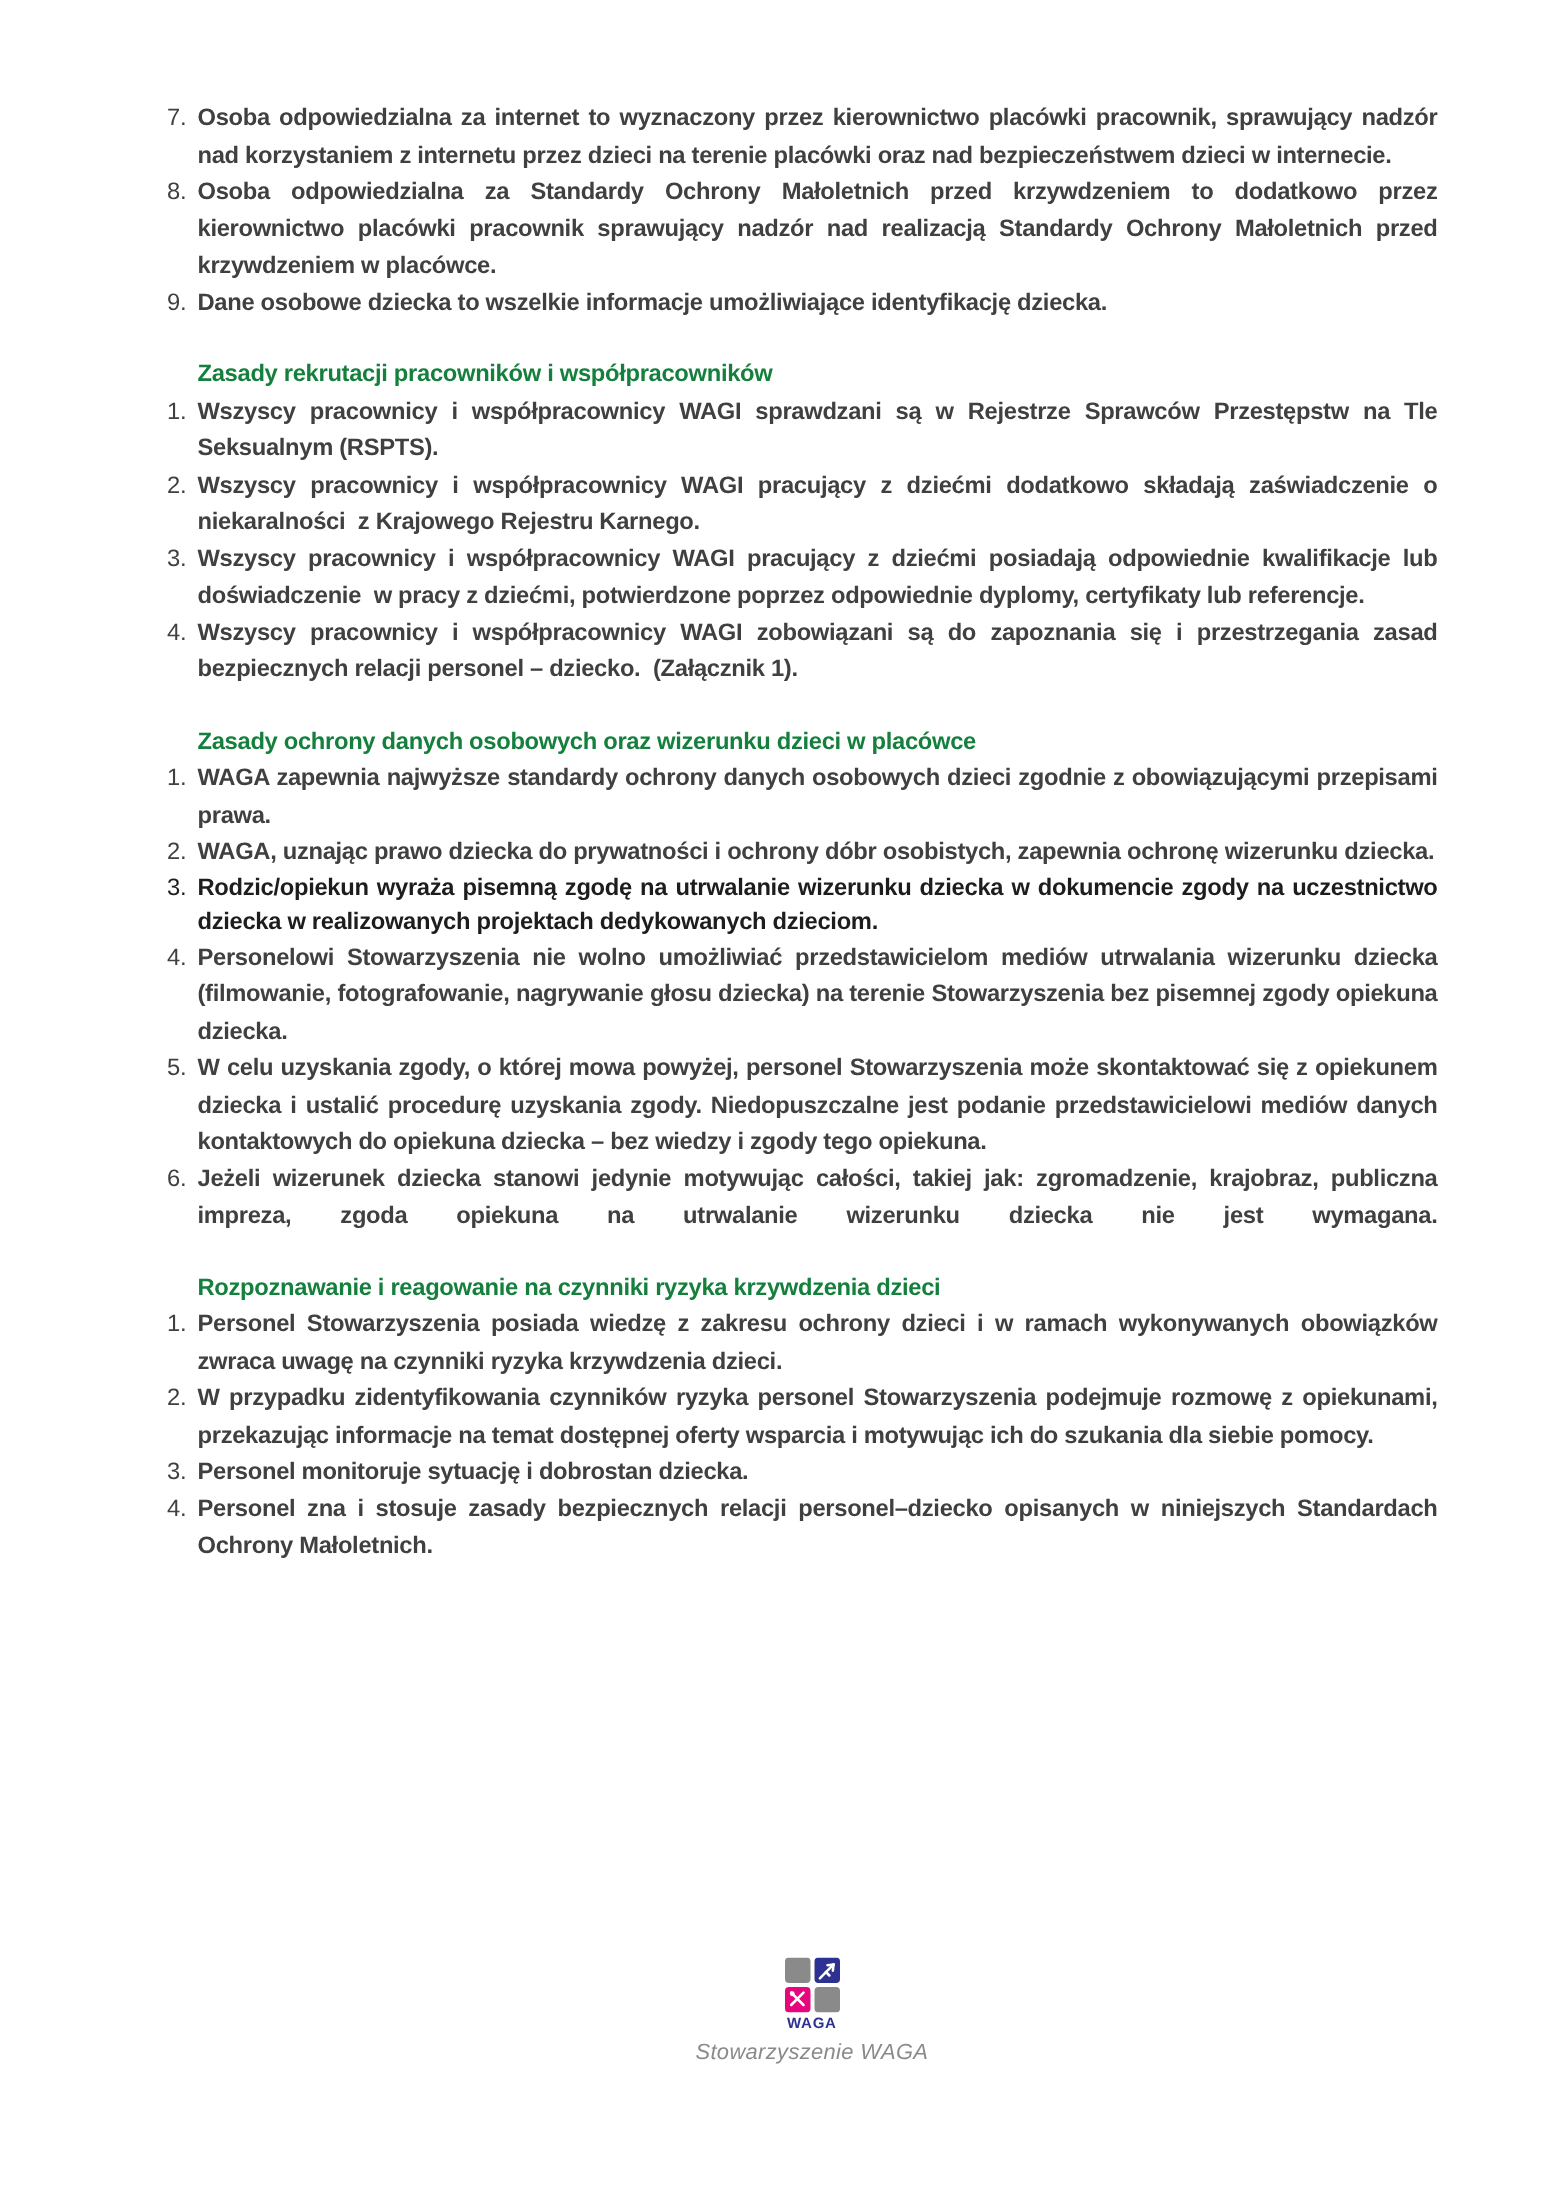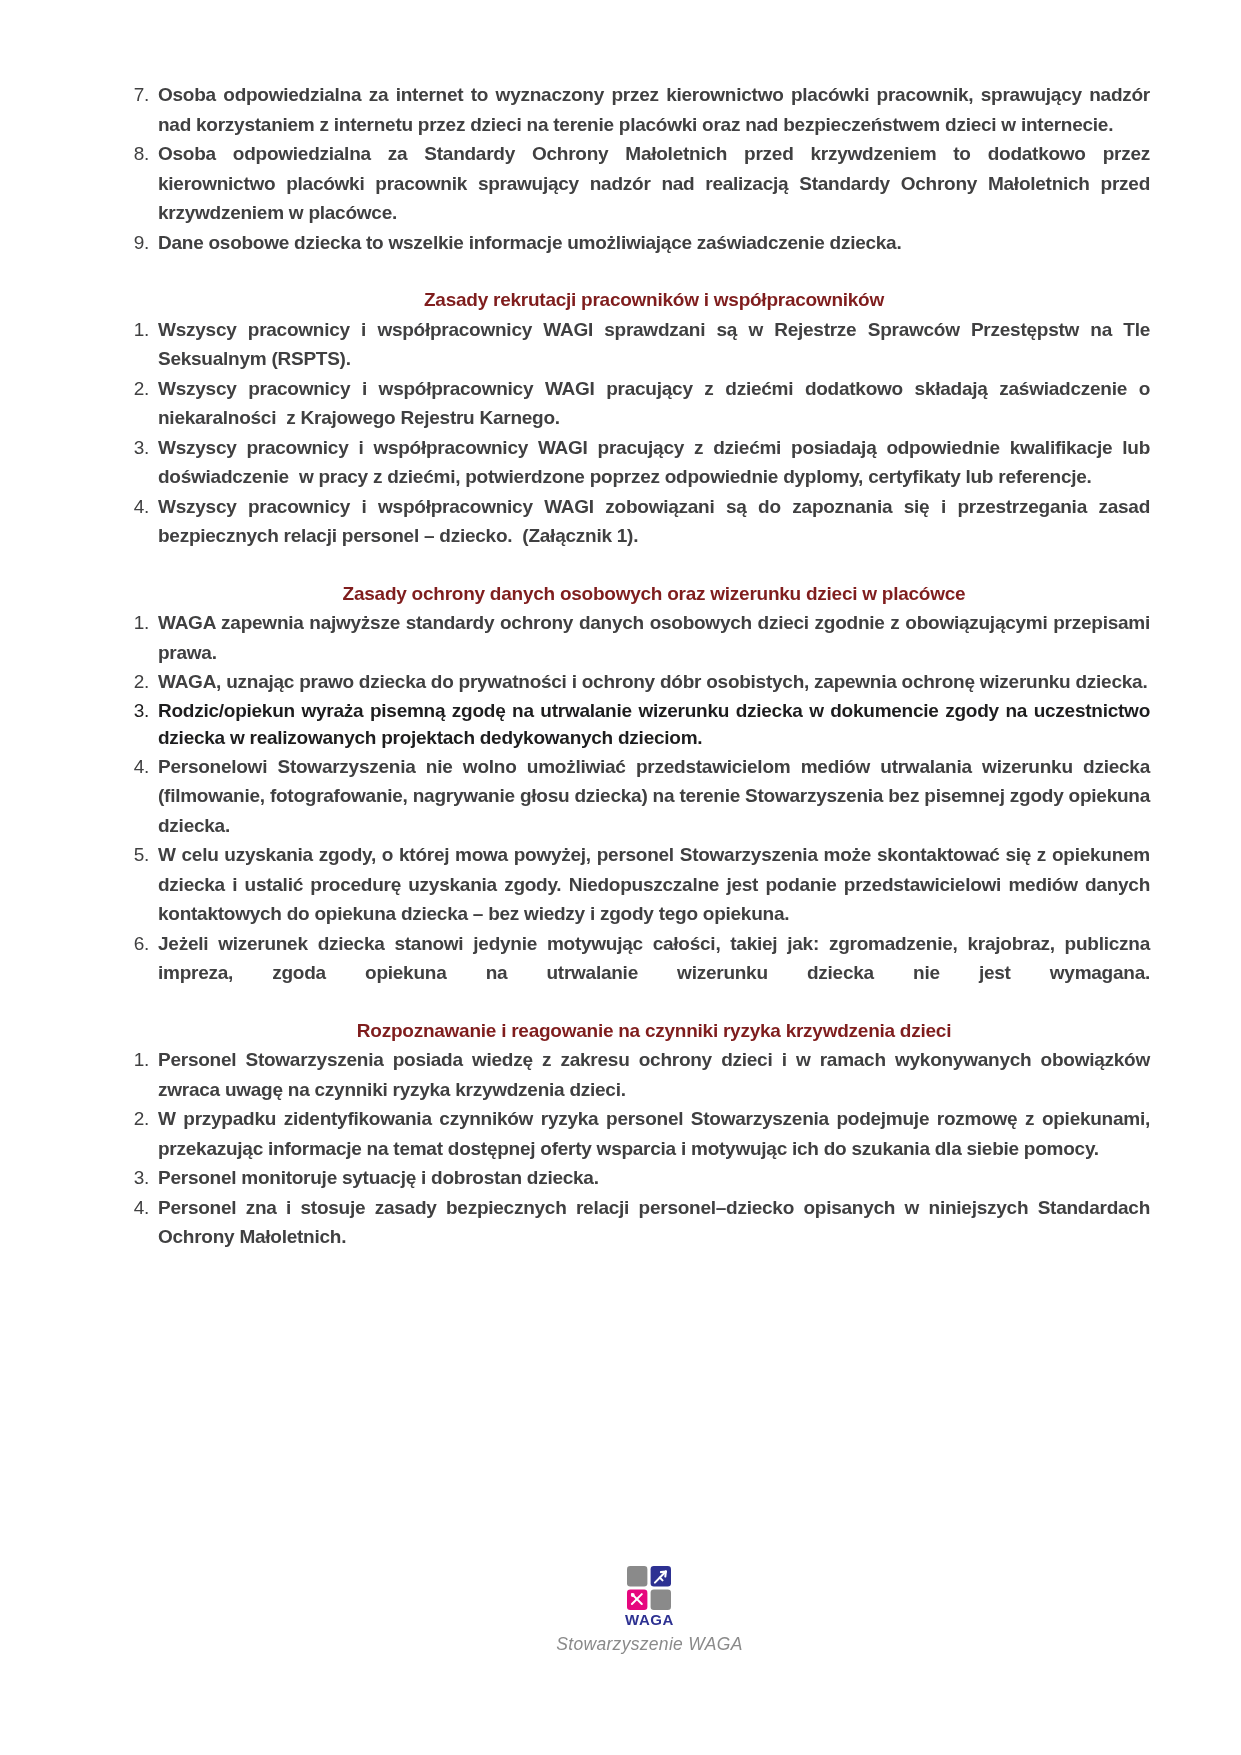--- a/index.html
+++ b/index.html
@@ -45,42 +45,41 @@
   }
   .list-item .txt.justify-last {
     text-align-last: justify;
   }
   .list-item.emphasis {
     color: #1d1d1e;
     line-height: 27.5px;
   }
   .section-heading {
     font-weight: bold;
-    color: #7f1d1d;
+    color: #15803d;
     margin-left: 33px;
     margin-top: 28px;
-    text-align: center;
   }
   footer.page-footer {
     position: absolute;
     top: 1566px;
     left: 0;
     width: 100%;
     display: flex;
     flex-direction: column;
     align-items: center;
   }
   .logo-block {
     display: flex;
     flex-direction: column;
     align-items: center;
     margin-left: 58px; 
   }
   .logotype {
-    font-size: 15px;
+    font-size: 12px;
     font-weight: bold;
     letter-spacing: 0.6px;
     margin-top: 1px;
   }
   .footer-caption {
     font-size: 17.5px;
     letter-spacing: 0.3px;
     margin-top: 6px;
     margin-left: 58px;
   }
@@ -94,21 +93,21 @@
       <div class="list-item">
         <div class="num">7.</div>
         <div class="txt">Osoba odpowiedzialna za internet to wyznaczony przez kierownictwo placówki pracownik, sprawujący nadzór nad korzystaniem z internetu przez dzieci na terenie placówki oraz nad bezpieczeństwem dzieci w internecie.</div>
       </div>
       <div class="list-item">
         <div class="num">8.</div>
         <div class="txt">Osoba odpowiedzialna za Standardy Ochrony Małoletnich przed krzywdzeniem to dodatkowo przez kierownictwo placówki pracownik sprawujący nadzór nad realizacją Standardy Ochrony Małoletnich przed krzywdzeniem w placówce.</div>
       </div>
       <div class="list-item">
         <div class="num">9.</div>
-        <div class="txt">Dane osobowe dziecka to wszelkie informacje umożliwiające zaświadczenie dziecka.</div>
+        <div class="txt">Dane osobowe dziecka to wszelkie informacje umożliwiające identyfikację dziecka.</div>
       </div>
       <div class="section-heading">Zasady rekrutacji pracowników i współpracowników</div>
       <div class="list-item">
         <div class="num">1.</div>
         <div class="txt">Wszyscy pracownicy i współpracownicy WAGI sprawdzani są w Rejestrze Sprawców Przestępstw na Tle Seksualnym (RSPTS).</div>
       </div>
       <div class="list-item">
         <div class="num">2.</div>
         <div class="txt">Wszyscy pracownicy i współpracownicy WAGI pracujący z dziećmi dodatkowo składają zaświadczenie o niekaralności&nbsp; z Krajowego Rejestru Karnego.</div>
       </div>

